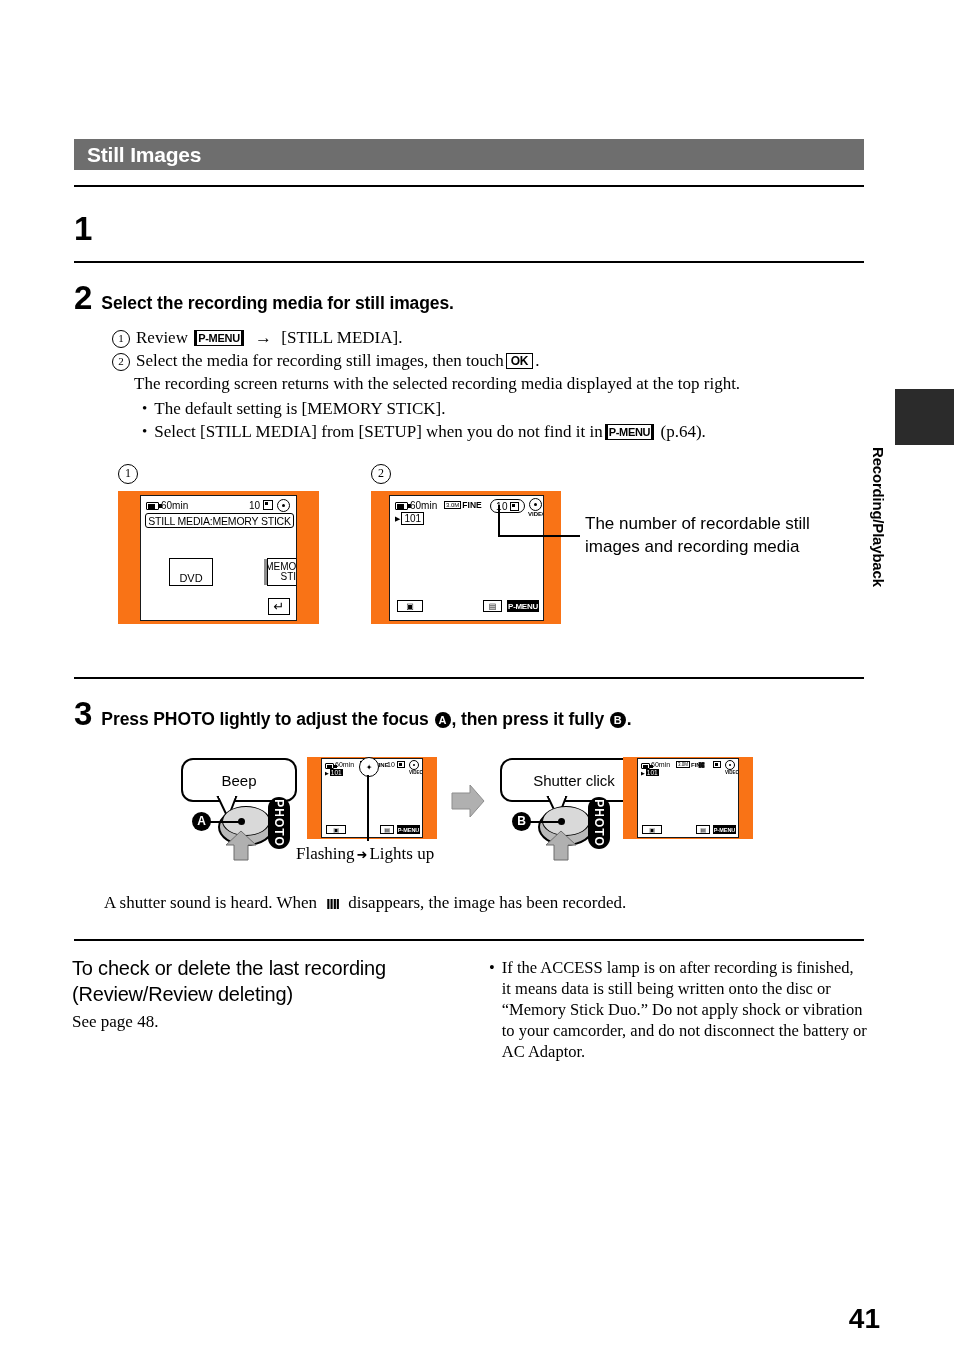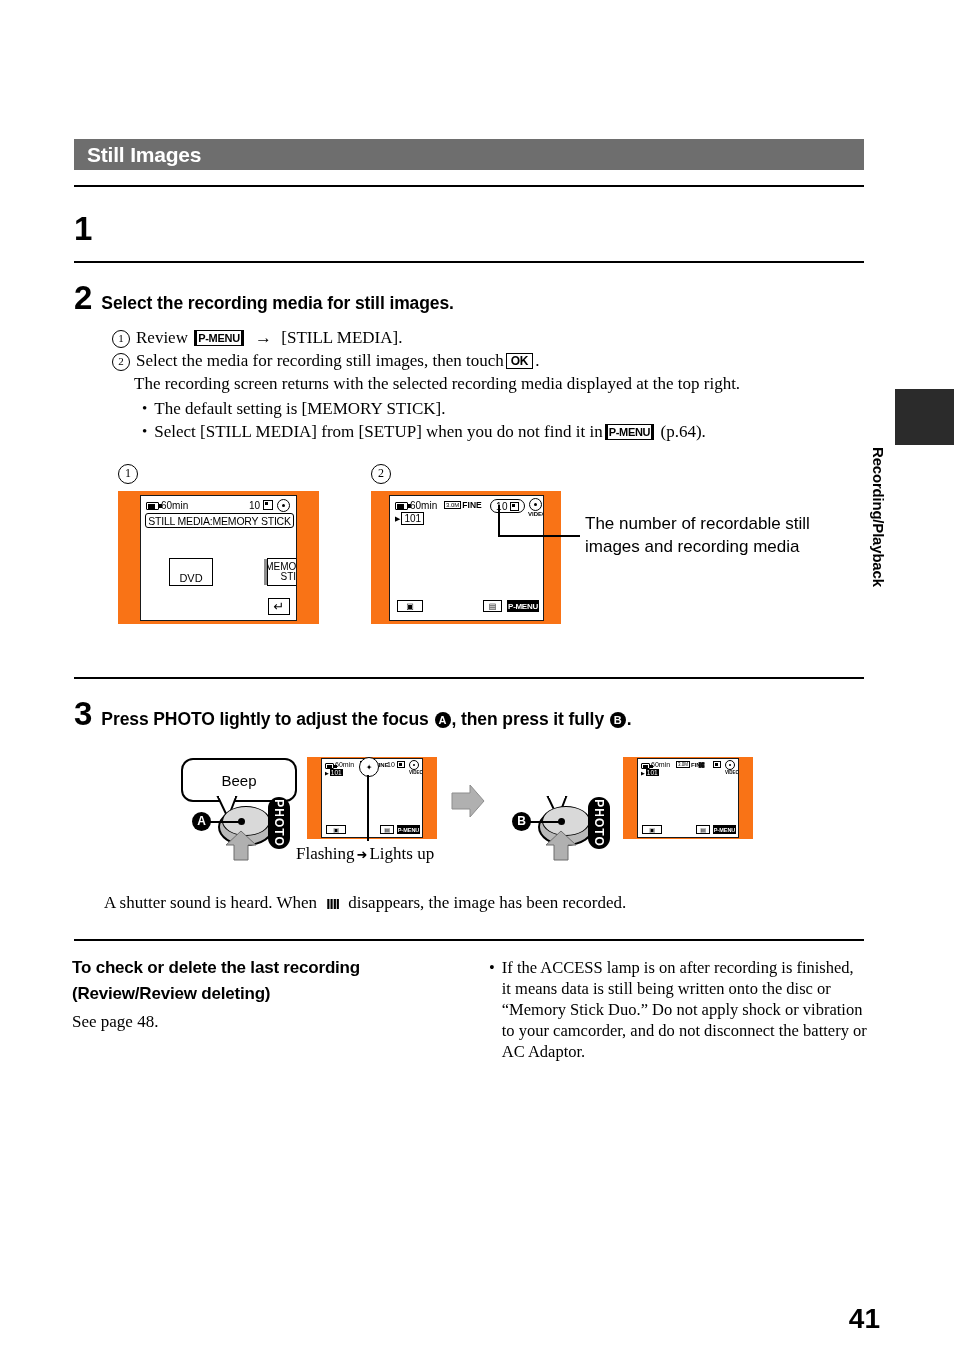--- a/index.html
+++ b/index.html
@@ -382,22 +382,22 @@
   .flashing-txt {
     position: absolute;
     font-family: "Liberation Serif", serif;
     font-size: 17px;
     white-space: nowrap;
   }
 
   
   .h-sans-bold {
     font-family: "Liberation Sans", sans-serif;
-    font-weight: bold;
-    font-size: 17px;
+    font-weight: normal;
+    font-size: 20px;
     line-height: 26px;
     letter-spacing: -0.2px;
   }
 
   
   .tab-black {
     position: absolute;
     left: 895px;
     top: 389px;
     width: 59px;
@@ -651,20 +651,23 @@
   <div class="leader" style="left:367px; top:775px; width:1.5px; height:66px;"></div>
 
   <div class="flashing-txt" style="left:296px; top:844px;">
     <span>Flashing</span><span style="font-family:'DejaVu Sans',sans-serif; font-size:13px; margin:0 2px;">➜</span><span>Lights up</span>
   </div>
 
   <svg class="big-arrow" style="left:450px; top:783px; width:36px; height:36px;">
     <polygon points="2,10 20,10 20,2 34,18 20,34 20,26 2,26" fill="#b0b0b0" stroke="#8d8d8d" stroke-width="1"></polygon>
   </svg>
 
+  <div class="balloon" style="left:500px; top:758px; width:144px; height:40px;">
+    <span>Shutter click</span>
+  </div>
   <svg style="position:absolute; left:540px; top:795px; width:30px; height:25px;">
     <polygon points="8,2 26,2 18,23" fill="#ffffff" stroke="#000000" stroke-width="2"></polygon>
     <rect x="9" y="0" width="16" height="3" fill="#ffffff"></rect>
   </svg>
 
   <div class="photo-btn-outer" style="left:538px; top:808px; width:56px; height:38px;"></div>
   <div class="photo-btn-inner" style="left:542px; top:806px; width:48px; height:30px;"></div>
   <div class="photo-dot" style="left:558px; top:818px;"></div>
 
   <div style="position:absolute; left:512px; top:812px; width:19px; height:19px; border-radius:50%; background:#000; color:#fff; font-family:'Liberation Sans',sans-serif; font-weight:bold; font-size:12px; line-height:19px; text-align:center;">

